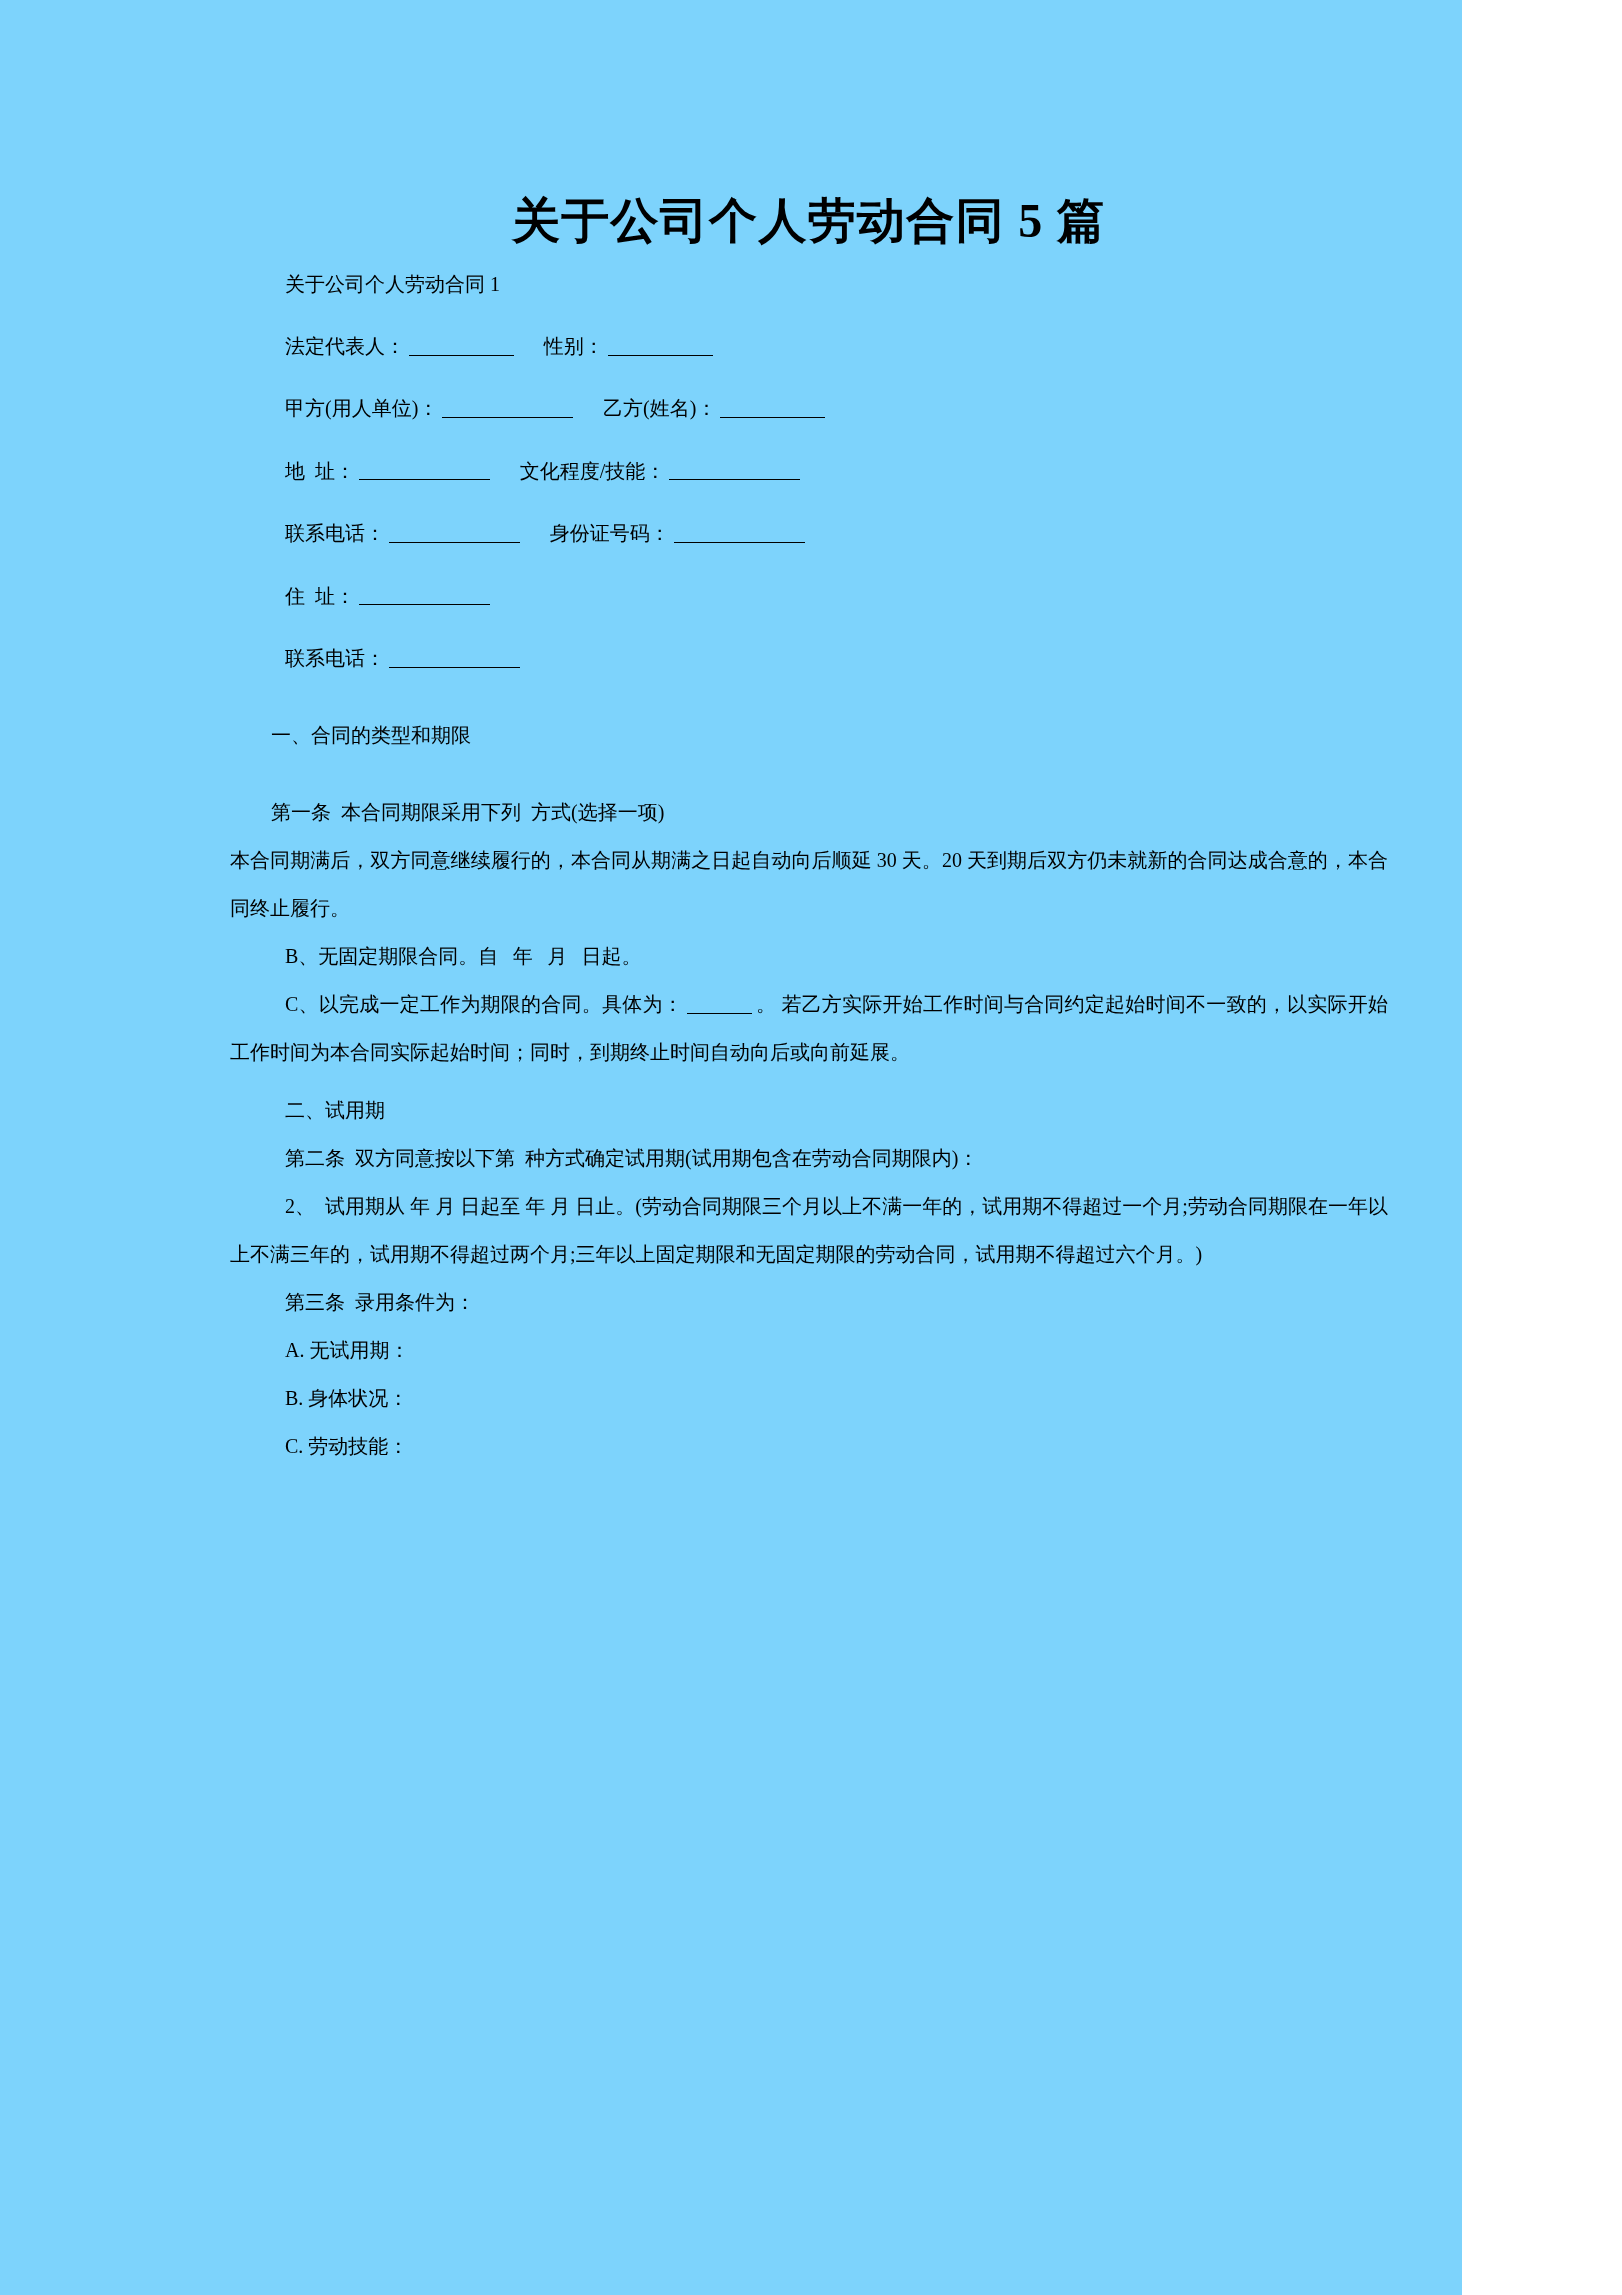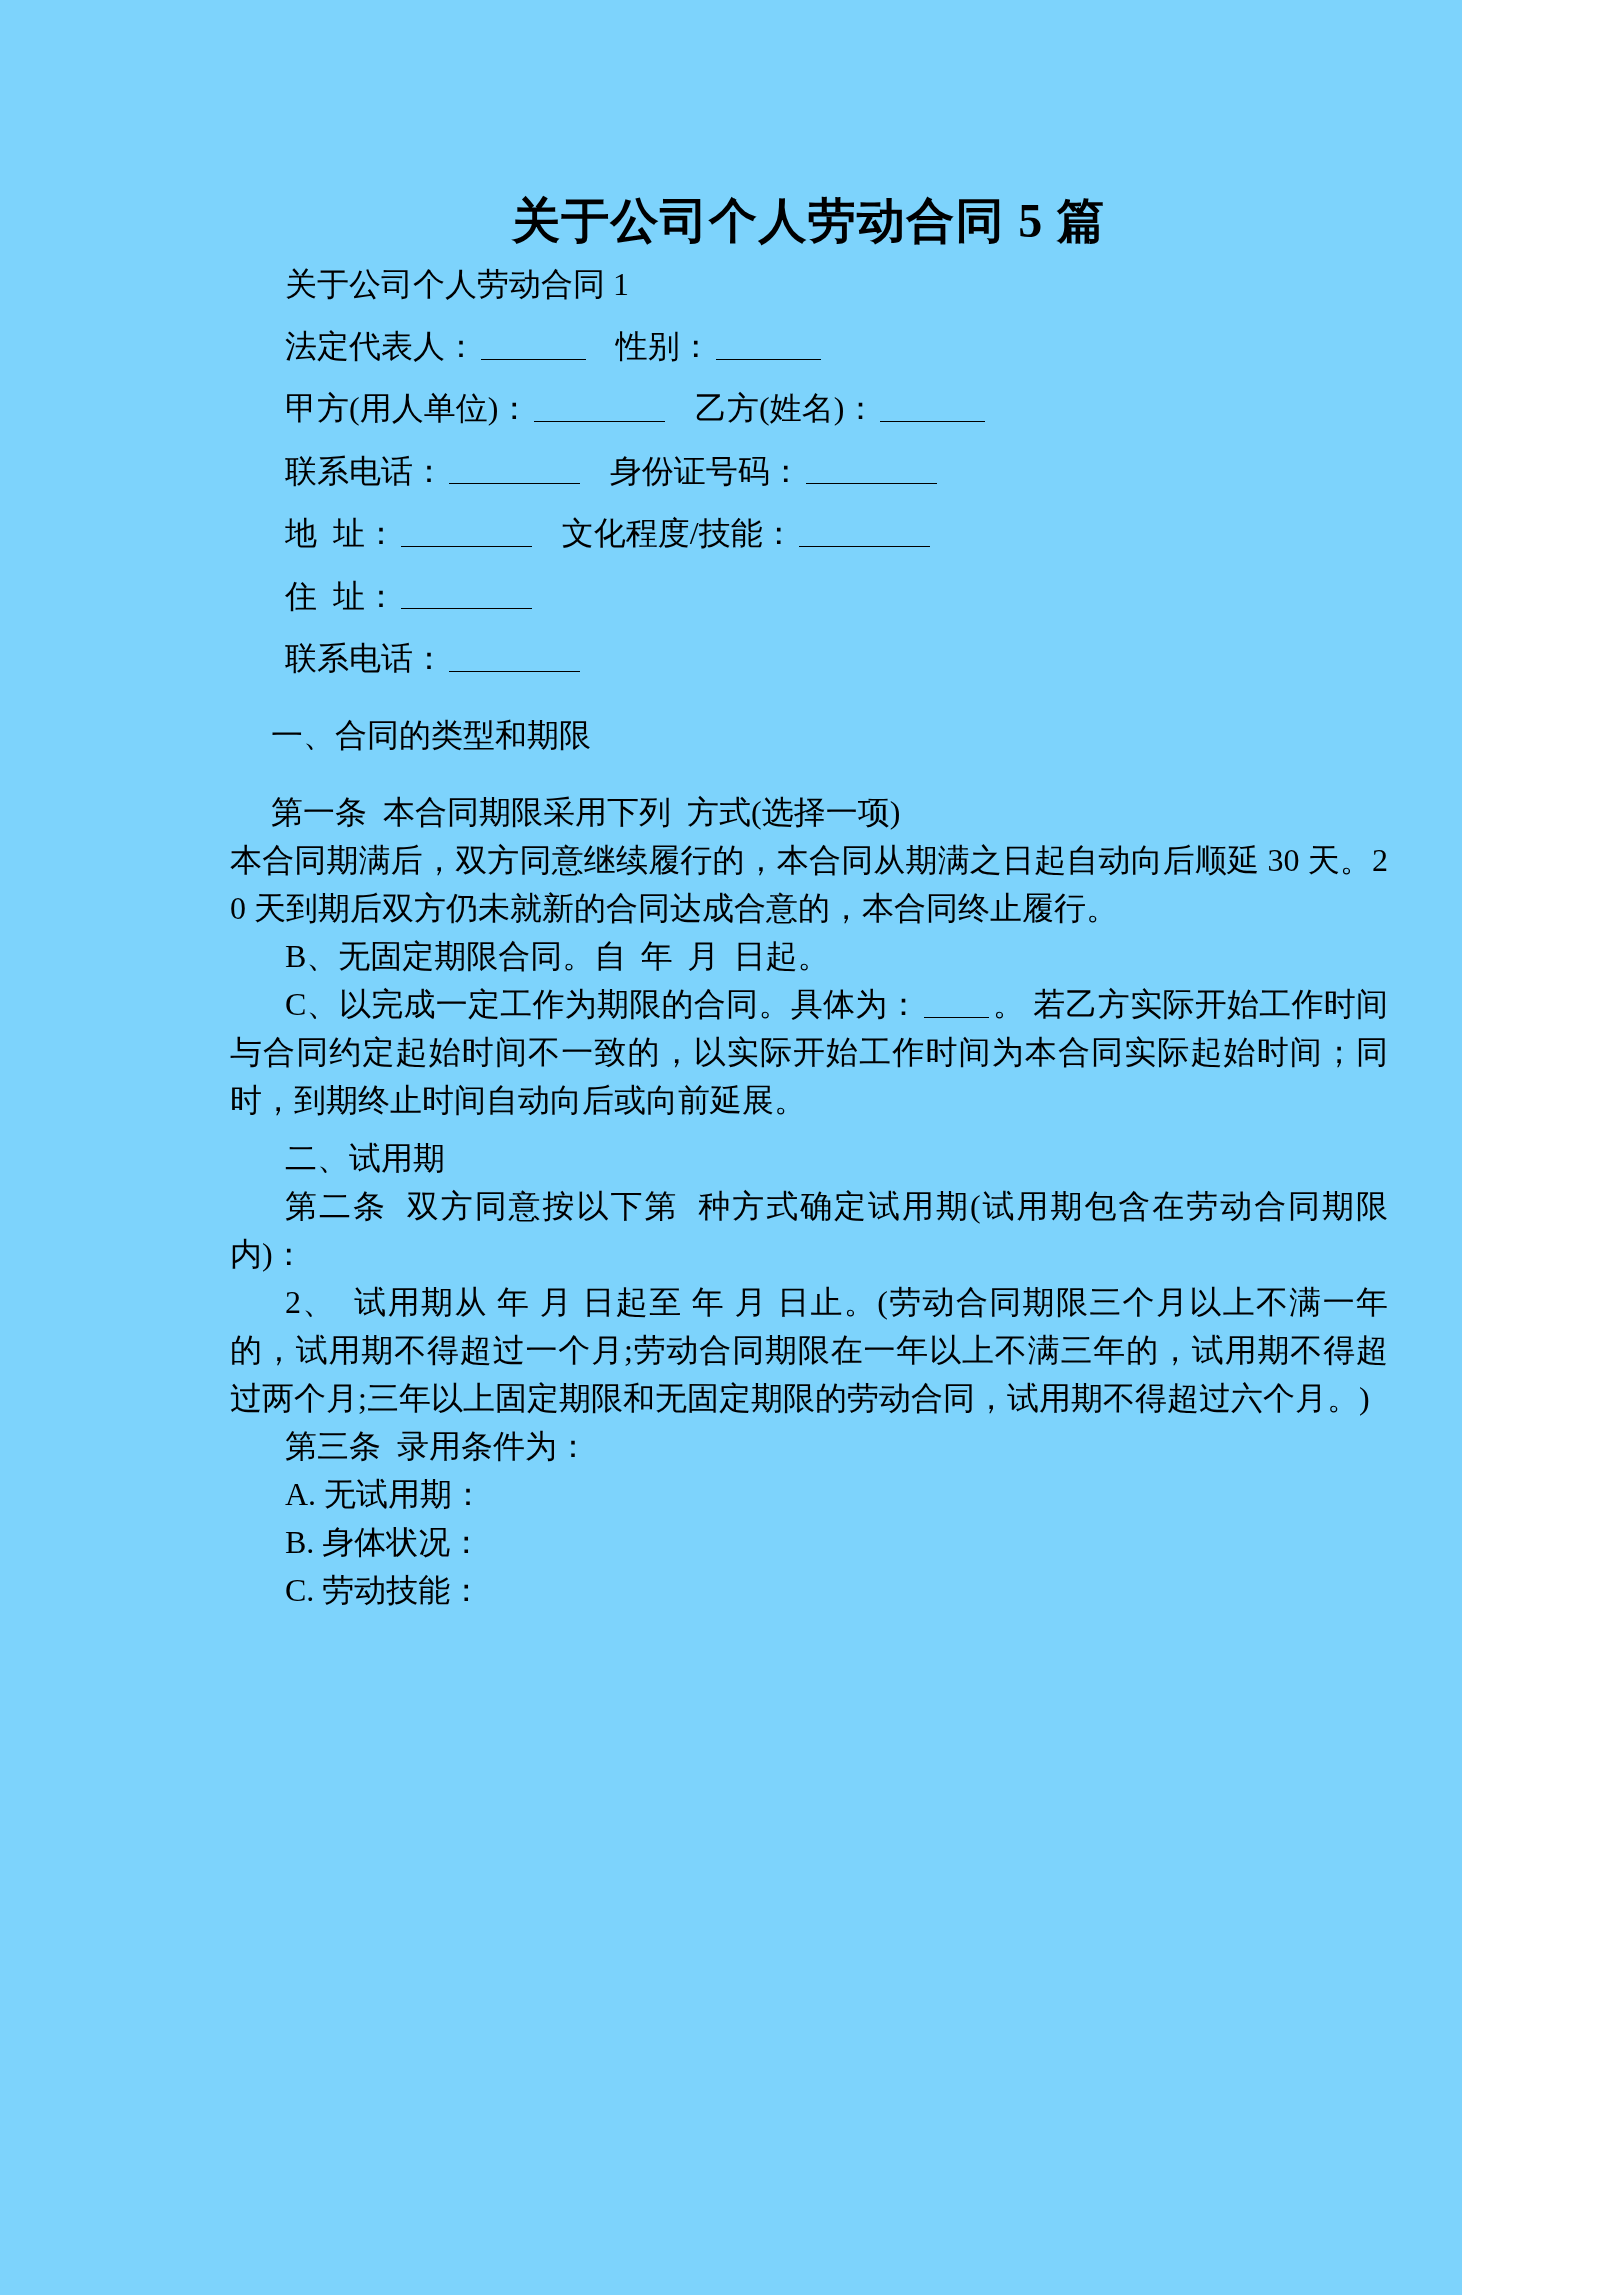--- a/index.html
+++ b/index.html
@@ -34,21 +34,21 @@
     text-align: center;
     letter-spacing: 1.3px;
     margin: 0;
     padding-top: 195px;
     padding-bottom: 0;
     white-space: pre;
   }
 
   
   .para {
-    font-size: 32px;
+    font-size: 20px;
     line-height: 48px;
     margin: 0;
     text-align: justify;
     text-justify: inter-ideograph;
     white-space: pre-wrap;
     word-break: break-all;
   }
   .para.indent {
     text-indent: 55px;
   }
@@ -89,23 +89,23 @@
   <div class="content">
 
     <h1 class="doc-title">关于公司个人劳动合同 5 篇</h1>
 
     <p class="para indent gap-lead">关于公司个人劳动合同 1</p>
 
     <p class="para indent gap-field"><span>法定代表人：</span><span class="blank w-lg"></span><span class="spc"></span><span>性别：</span><span class="blank w-lg"></span></p>
 
     <p class="para indent gap-field"><span>甲方(用人单位)：</span><span class="blank w-xl"></span><span class="spc"></span><span>乙方(姓名)：</span><span class="blank w-lg"></span></p>
 
+    <p class="para indent gap-field"><span>地  址：</span><span class="blank w-xl"></span><span class="spc"></span><span>文化程度/技能：</span><span class="blank w-xl"></span></p>
+
     <p class="para indent gap-field"><span>联系电话：</span><span class="blank w-xl"></span><span class="spc"></span><span>身份证号码：</span><span class="blank w-xl"></span></p>
-
-    <p class="para indent gap-field"><span>地  址：</span><span class="blank w-xl"></span><span class="spc"></span><span>文化程度/技能：</span><span class="blank w-xl"></span></p>
 
     <p class="para indent gap-field"><span>住  址：</span><span class="blank w-xl"></span></p>
 
     <p class="para indent gap-field"><span>联系电话：</span><span class="blank w-xl"></span></p>
 
     <p class="para indent-sm gap-sec">一、合同的类型和期限</p>
 
     <p class="para indent-sm">第一条  本合同期限采用下列  方式(选择一项)</p>
 
 

